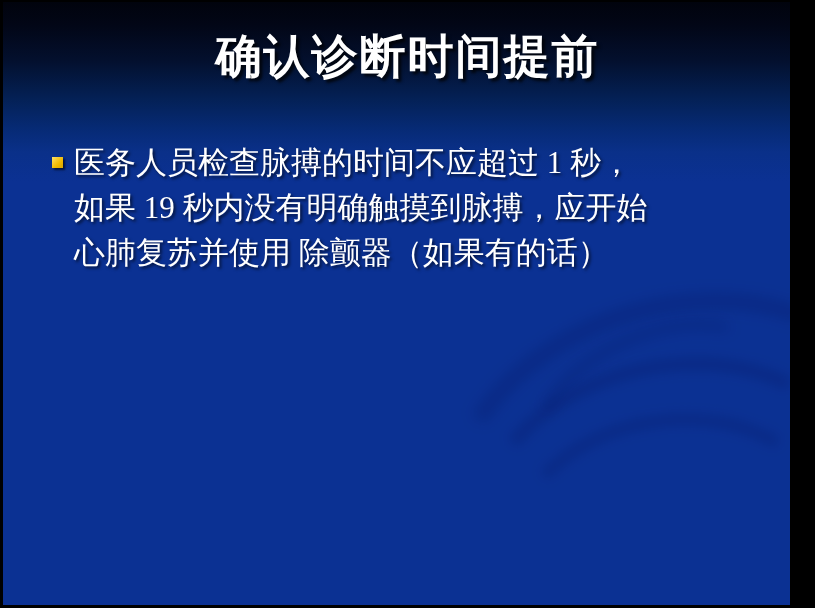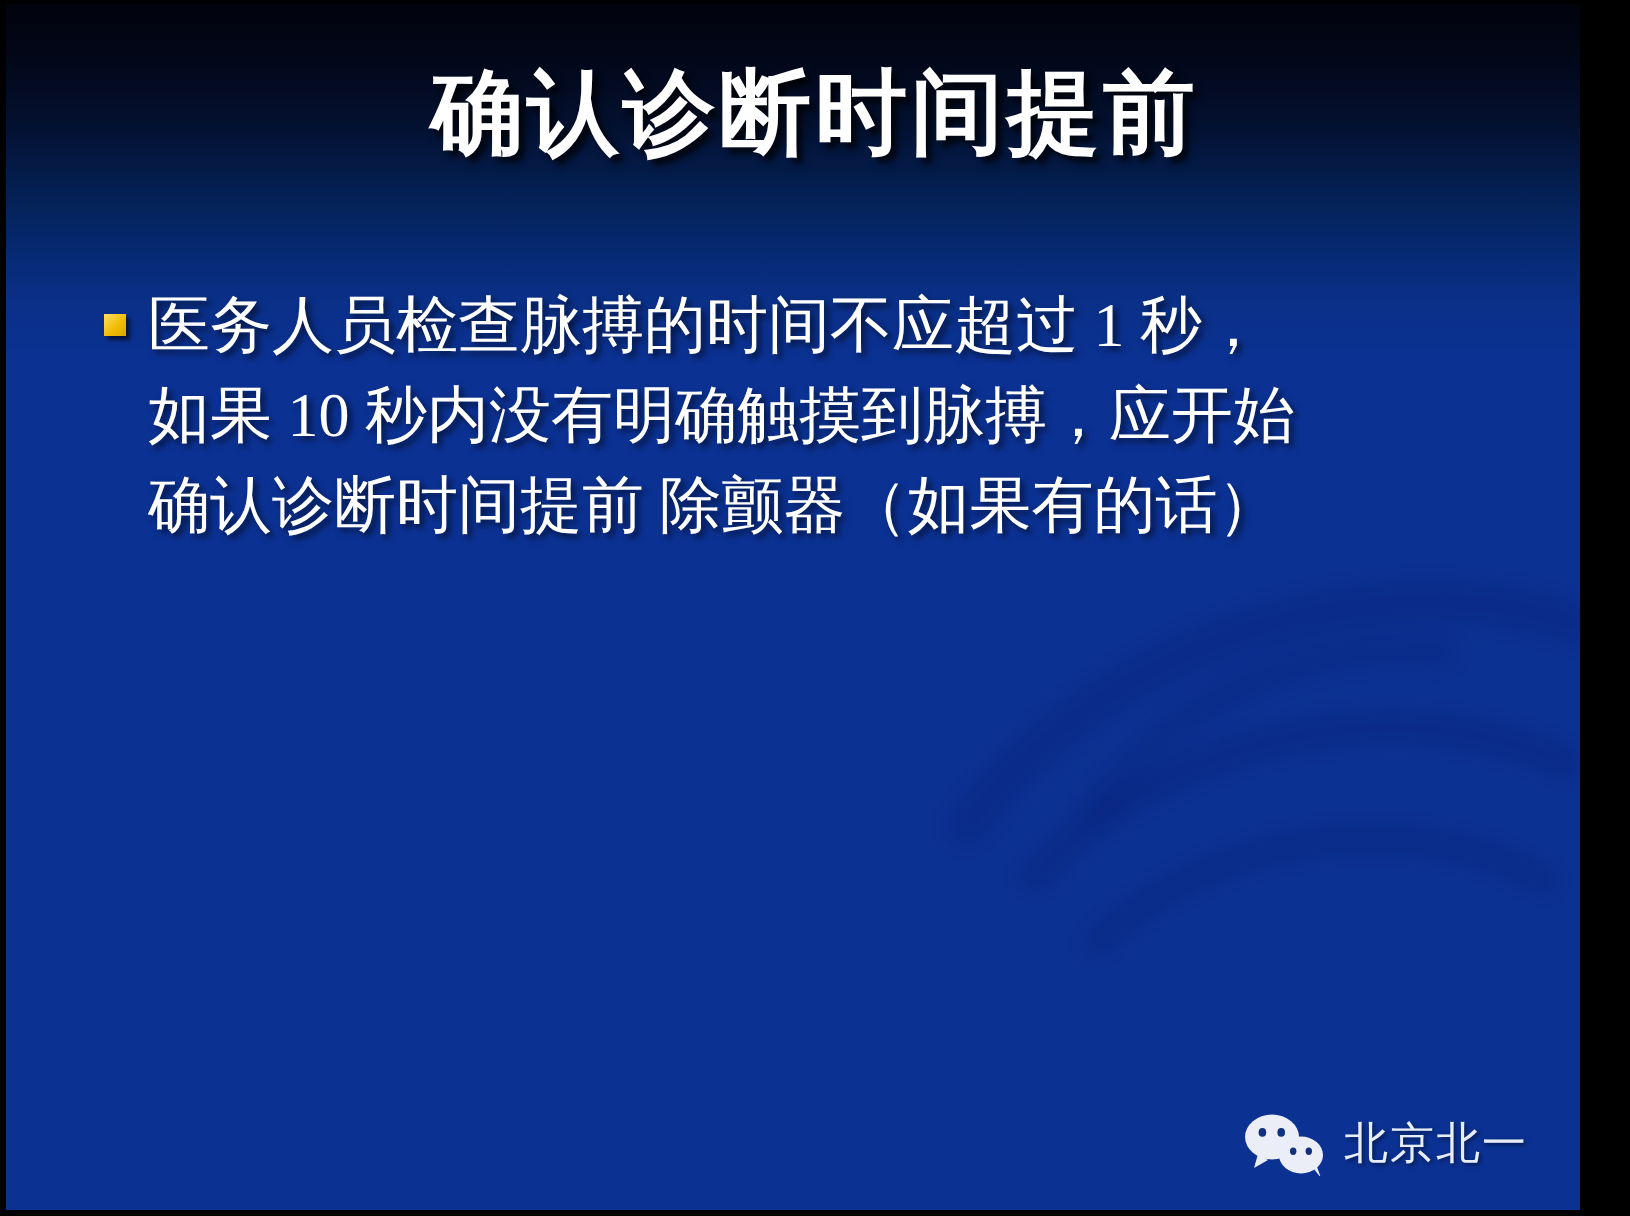--- a/index.html
+++ b/index.html
@@ -148,37 +148,24 @@
   <div class="swirl swirl-b"></div>
   <div class="swirl swirl-c"></div>
   <div class="swirl swirl-d"></div>
 
   <div class="title">确认诊断时间提前</div>
 
   <div class="body-block">
     <span class="bullet"></span>
     <div class="body-text">
       <span class="ln">医务人员检查脉搏的时间不应超过 1 秒，</span>
-      <span class="ln">如果 10 秒内没有明确触摸到脉搏，应开始</span>
-      <span class="ln">确认诊断时间提前 除颤器（如果有的话）</span>
+      <span class="ln">如果 19 秒内没有明确触摸到脉搏，应开始</span>
+      <span class="ln">心肺复苏并使用 除颤器（如果有的话）</span>
     </div>
   </div>
 
-  <div class="watermark">
-    <svg class="wechat-icon" viewBox="0 0 42 32">
-      <ellipse cx="15" cy="12.5" rx="13.5" ry="11.2" fill="#ffffff"></ellipse>
-      <polygon points="8,21 6,28 13,24" fill="#ffffff"></polygon>
-      <ellipse cx="10.2" cy="10.2" rx="1.9" ry="2.2" fill="#12307e"></ellipse>
-      <ellipse cx="19.6" cy="10.2" rx="1.9" ry="2.2" fill="#12307e"></ellipse>
-      <ellipse cx="29.5" cy="21.5" rx="11" ry="9.2" fill="#ffffff"></ellipse>
-      <polygon points="36,28.5 39.5,33 37,26" fill="#ffffff"></polygon>
-      <ellipse cx="25.6" cy="19.6" rx="1.6" ry="1.85" fill="#12307e"></ellipse>
-      <ellipse cx="33.4" cy="19.6" rx="1.6" ry="1.85" fill="#12307e"></ellipse>
-    </svg>
-    <span class="watermark-label">北京北一</span>
-  </div>
 
   <div class="edge-top"></div>
   <div class="edge-bottom"></div>
   <div class="edge-left"></div>
   <div class="edge-right"></div>
 
 </div>
 
 </body></html>

